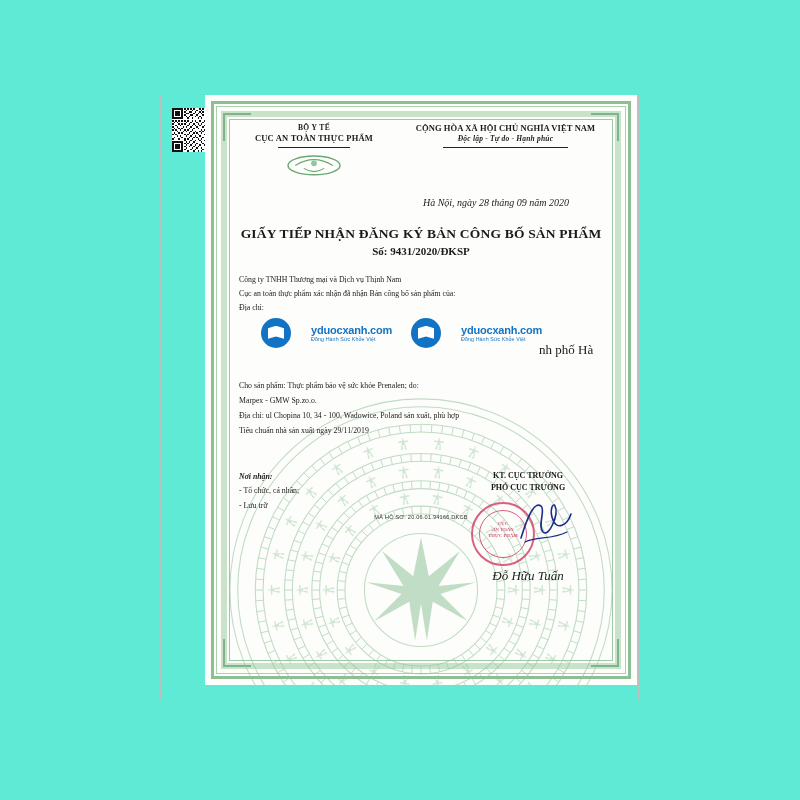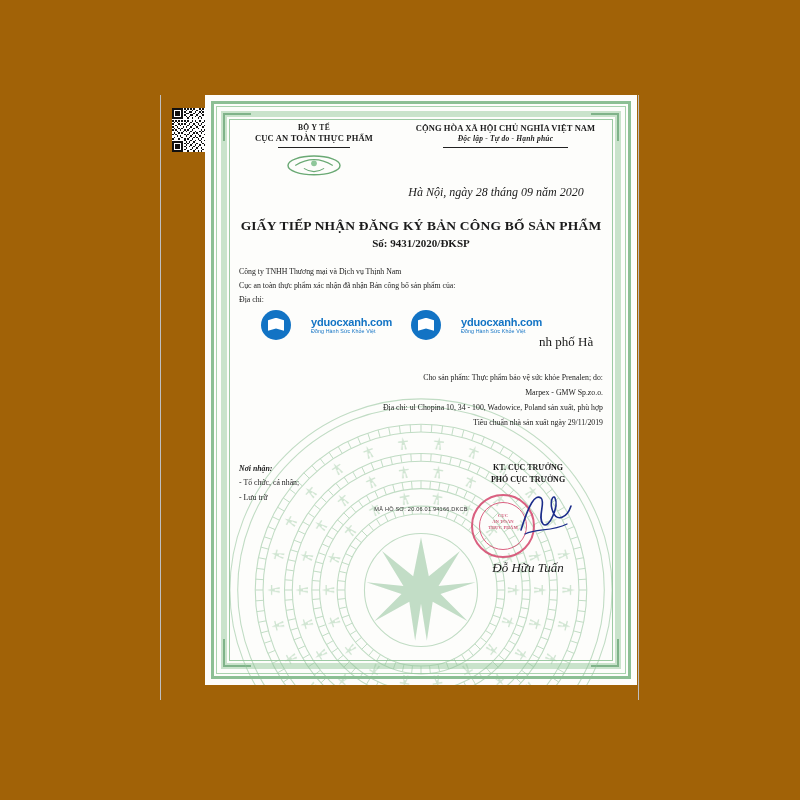--- a/index.html
+++ b/index.html
@@ -8,21 +8,21 @@
     width: 800px;
     height: 800px;
     background: #ffffff;
     font-family: "Liberation Serif", serif;
   }
 
   #page {
     position: relative;
     width: 800px;
     height: 800px;
-    background: #a16207;
+    background: #5eead4;
     overflow: hidden;
   }
 
   
   .guide {
     position: absolute;
     top: 95px;
     width: 1px;
     height: 605px;
     background: #bfbfbf;
@@ -144,23 +144,23 @@
 
   
   .emblem {
     margin: 3px auto 0 auto;
     width: 58px;
     height: 26px;
     position: relative;
   }
 
   .place-date {
-    margin-top: 8px;
+    margin-top: 20px;
     text-align: center;
-    font-size: 12px;
+    font-size: 10px;
     font-style: italic;
     padding-left: 150px;
   }
 
   
   .title {
     margin-top: 18px;
     text-align: center;
     font-size: 13.5px;
     font-weight: bold;
@@ -230,21 +230,20 @@
     position: absolute;
     left: 300px;
     top: 24px;
     font-size: 13px;
   }
 
   .body-block2 {
     margin-top: 6px;
     font-size: 7.8px;
     line-height: 1.95;
-    text-align: right;
   }
   .body-block2 .ln { white-space: nowrap; }
 
   
   .sign-row {
     margin-top: 31px;
     display: flex;
     justify-content: space-between;
   }
   .sign-left { font-size: 7.8px; line-height: 1.9; }

